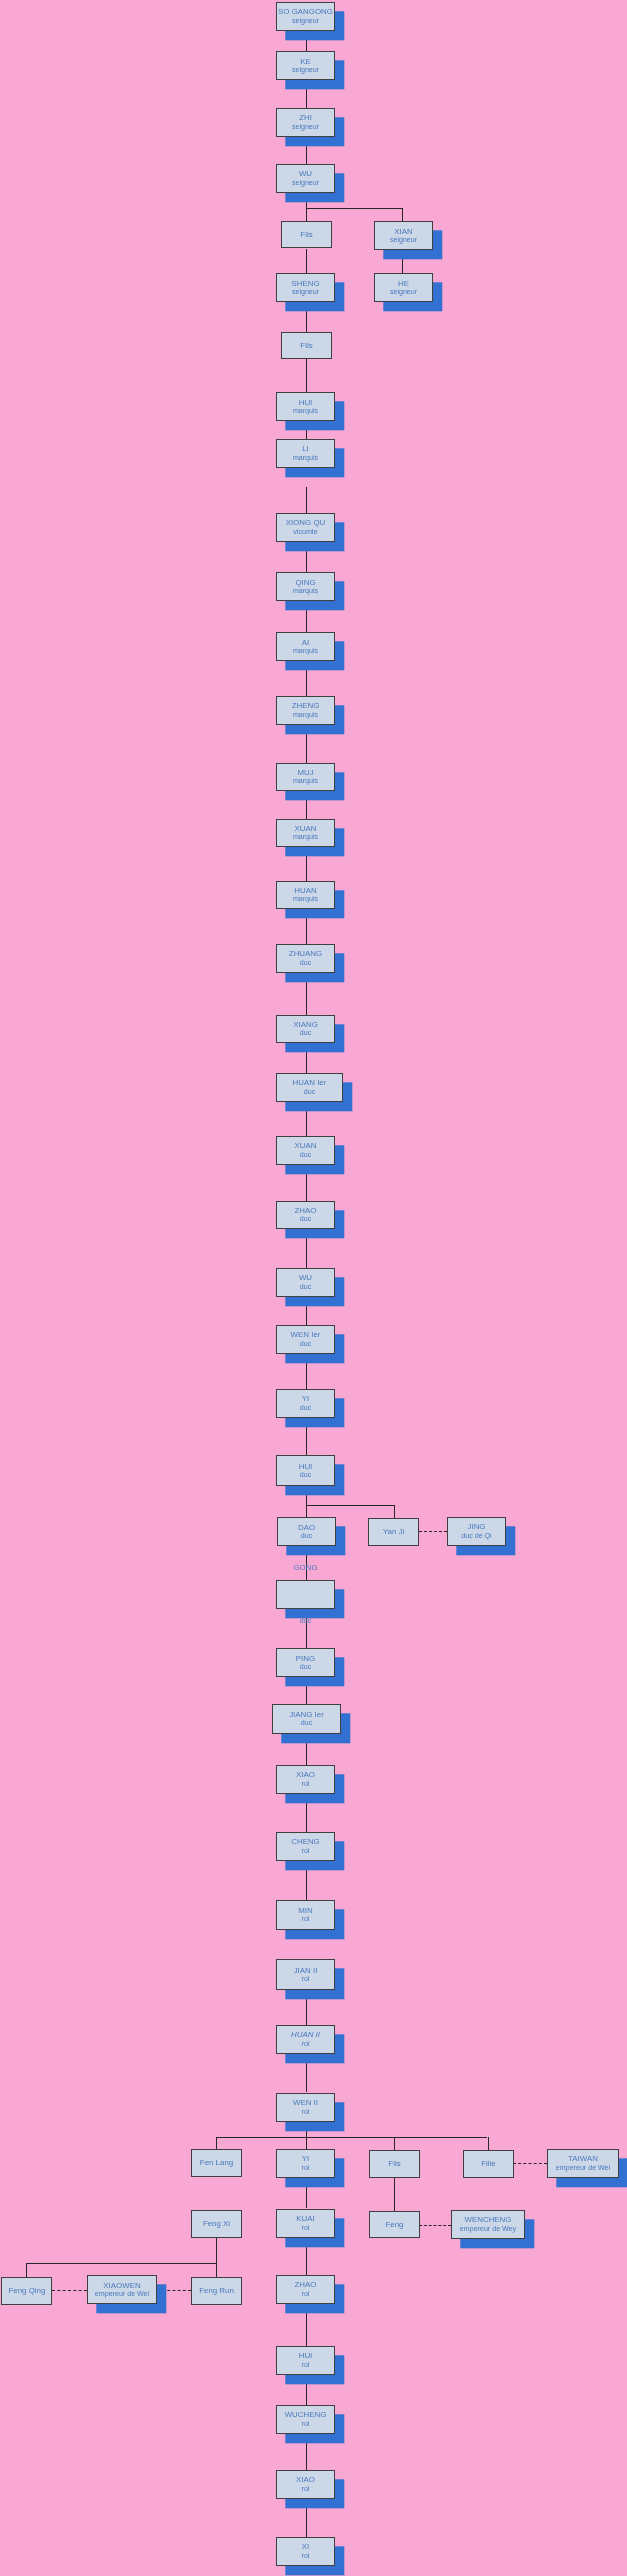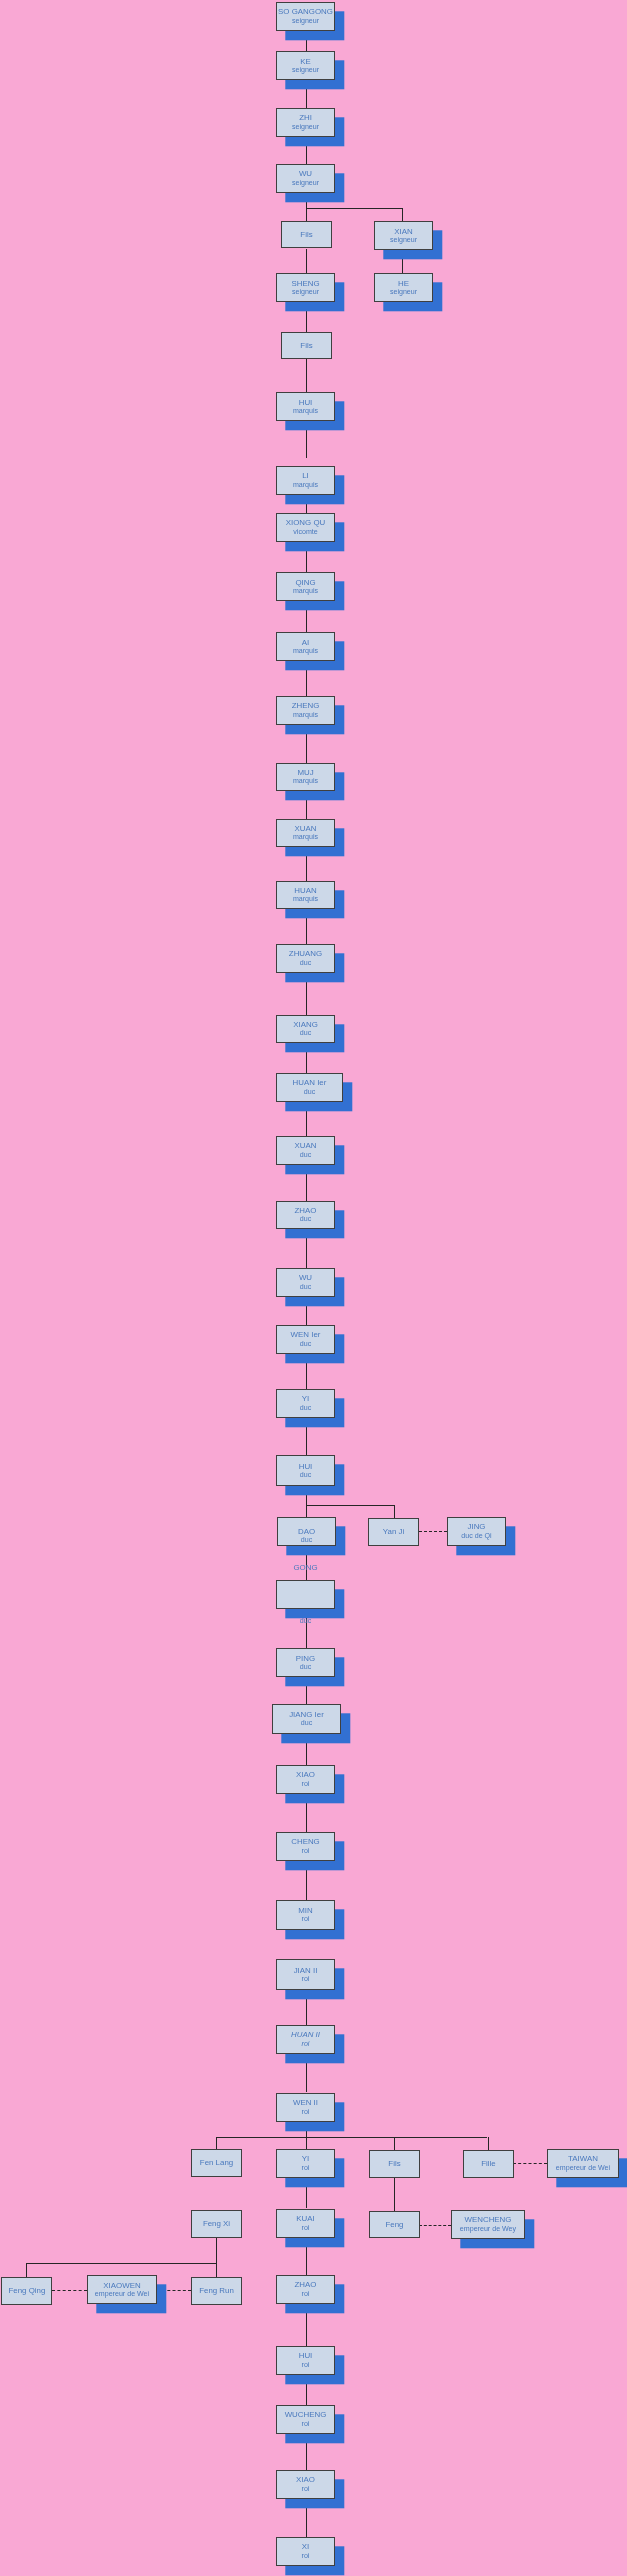--- a/index.html
+++ b/index.html
@@ -142,21 +142,21 @@
       <span class="node-name">HE</span>
       <span class="node-title">seigneur</span>
     </div>
     <div class="node" style="left: 281px; top: 332px; width: 51px; height: 27px;">
       <span class="node-name">Fils</span>
     </div>
     <div class="node shadow" style="left: 276px; top: 392px; width: 59px; height: 29px;">
       <span class="node-name">HUI</span>
       <span class="node-title">marquis</span>
     </div>
-    <div class="node shadow" style="left: 276px; top: 466px; width: 59px; height: 28.6px;">
+    <div class="node shadow" style="left: 276px; top: 439px; width: 59px; height: 28.6px;">
       <span class="node-name">LI</span>
       <span class="node-title">marquis</span>
     </div>
     <div class="node shadow" style="left: 276px; top: 513px; width: 59px; height: 28.6px;">
       <span class="node-name">XIONG QU</span>
       <span class="node-title">vicomte</span>
     </div>
     <div class="node shadow" style="left: 276px; top: 572px; width: 59px; height: 29px;">
       <span class="node-name">QING</span>
       <span class="node-title">marquis</span>
@@ -210,21 +210,21 @@
       <span class="node-title">duc</span>
     </div>
     <div class="node shadow" style="left: 276px; top: 1389px; width: 59px; height: 28.6px;">
       <span class="node-name">YI</span>
       <span class="node-title">duc</span>
     </div>
     <div class="node shadow" style="left: 276px; top: 1455px; width: 59px; height: 31px;">
       <span class="node-name">HUI</span>
       <span class="node-title">duc</span>
     </div>
-    <div class="node shadow" style="left: 277px; top: 1517px; width: 59px; height: 29px; justify-content: flex-end;">
+    <div class="node shadow" style="left: 277px; top: 1517px; width: 59px; height: 29px;">
       <span class="node-name">DAO</span>
       <span class="node-title">duc</span>
     </div>
     <div class="node" style="left: 368px; top: 1518px; width: 51px; height: 28px;">
       <span class="node-name">Yan Ji</span>
     </div>
     <div class="node shadow" style="left: 447px; top: 1517px; width: 59px; height: 28.6px;">
       <span class="node-name">JING</span>
       <span class="node-title">duc de Qi</span>
     </div>

